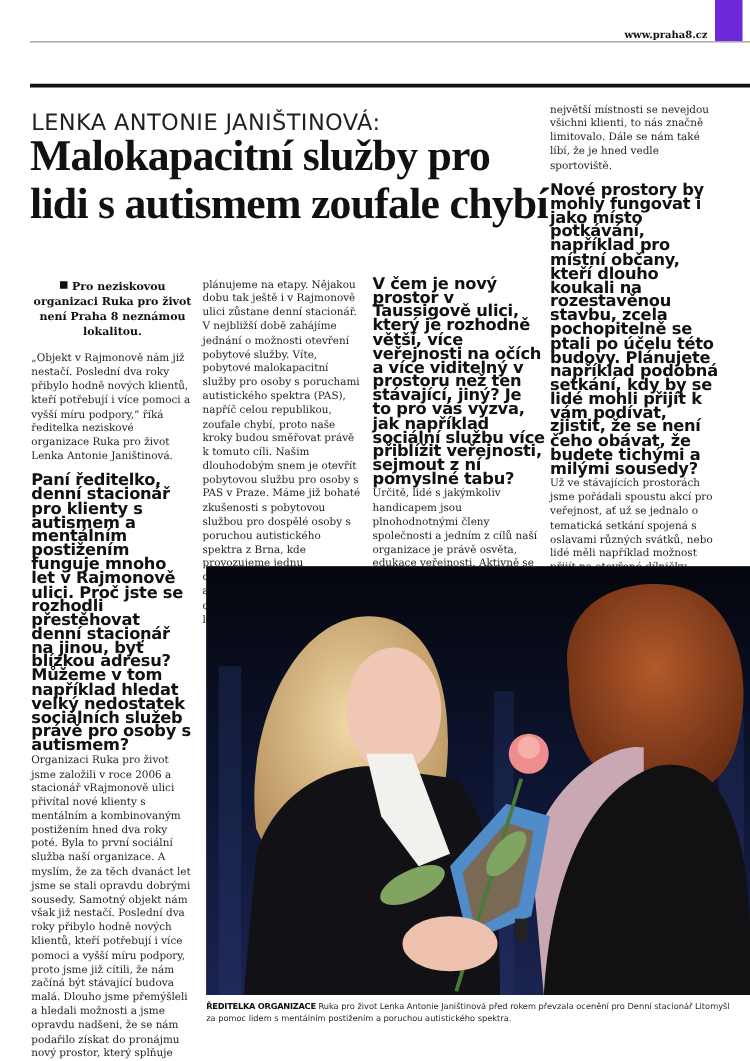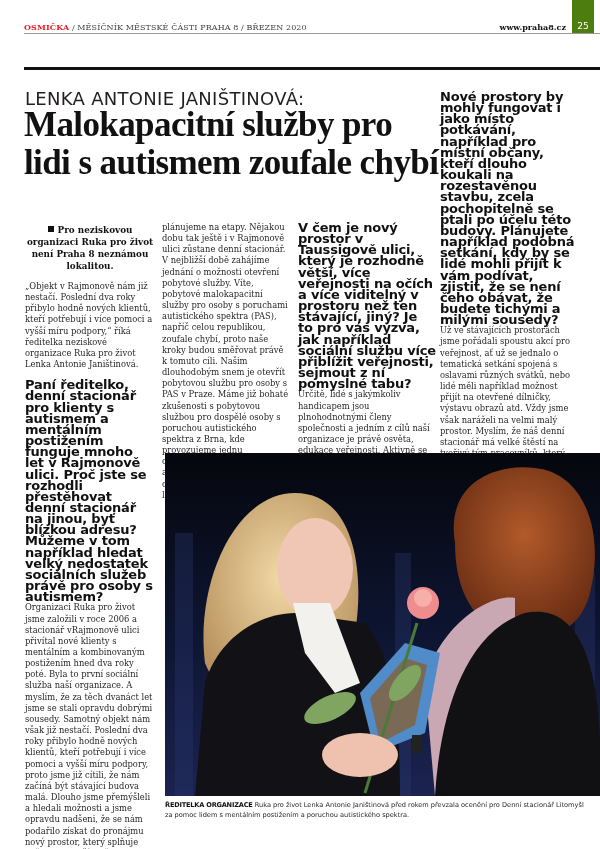--- a/index.html
+++ b/index.html
@@ -2,21 +2,21 @@
 <html><head>
 <meta charset="utf-8">
 <style>
   html, body { margin:0; padding:0; background:#fff; }
   body { width:600px; height:849px; position:relative; overflow:hidden; font-family:"DejaVu Serif", serif; color:#231f20; }
   .header { position:absolute; left:24px; top:0; width:576px; height:34px; }
   .header-rule { position:absolute; left:24px; top:33px; width:576px; height:1px; background:#9a9a9a; }
   .hdr-left { position:absolute; left:0; top:22px; font-family:"DejaVu Serif", serif; font-size:8px; letter-spacing:0.1px; color:#444; white-space:nowrap; }
   .hdr-brand { color:#e3202a; font-weight:bold; }
   .hdr-url { position:absolute; right:34px; top:22px; font-size:8px; font-weight:bold; color:#111; font-family:"DejaVu Serif", serif; }
-  .page-num { position:absolute; right:6px; top:0; width:22px; height:33px; background:#4d7c0f; color:#fff; font-family:"DejaVu Sans", sans-serif; font-weight:normal; font-size:9px; text-align:center; line-height:12px; padding-top:20px; box-sizing:border-box; }
+  .page-num { position:absolute; right:6px; top:0; width:22px; height:33px; background:#6d28d9; color:#fff; font-family:"DejaVu Sans", sans-serif; font-weight:bold; font-size:9px; text-align:center; line-height:12px; padding-top:32px; box-sizing:border-box; }
   .top-rule { position:absolute; left:24px; top:67px; width:576px; height:3px; background:#111; }
 
   .kicker { position:absolute; left:25px; top:88px; font-family:"DejaVu Sans", sans-serif; font-size:18px; letter-spacing:0.3px; color:#231f20; font-weight:normal; white-space:nowrap; }
   .headline { position:absolute; left:24px; top:106px; width:420px; font-family:Liberation Serif, serif; font-weight:bold; font-size:35px; line-height:38px; color:#111; letter-spacing:-0.6px; }
 
   .col { position:absolute; font-family:"DejaVu Serif", serif; font-size:8.35px; line-height:11.15px; color:#231f20; }
   .col p { margin:0; }
   .col .q { font-family:"DejaVu Sans", sans-serif; font-weight:bold; font-size:13px; line-height:11.15px; letter-spacing:-0.2px; color:#111; }
   .col .lead { font-weight:bold; font-size:8.8px; line-height:12px; color:#111;text-align:center; }
   .col .gap { height:9px; }
@@ -28,23 +28,20 @@
   .sig { float:right; font-family:"DejaVu Sans", sans-serif; font-size:6.5px; color:#333; }
 
   .photo { position:absolute; left:165px; top:453px; width:435px; height:343px; overflow:hidden; background:#0a0d18; }
   .caption { position:absolute; left:165px; top:800px; width:425px; font-family:"DejaVu Sans", sans-serif; font-size:6.6px; line-height:10px; color:#231f20; }
   .caption b { font-weight:bold; color:#111; letter-spacing:-0.2px; }
 </style>
 </head>
 <body>
 
 <div class="header">
-  <div class="hdr-left">
-    <span class="hdr-brand">OSMIČKA</span><span> / MĚSÍČNÍK MĚSTSKÉ ČÁSTI PRAHA 8 / BŘEZEN 2020</span>
-  </div>
   <div class="hdr-url">www.praha8.cz</div>
   <div class="page-num">25</div>
 </div>
 <div class="header-rule"></div>
 <div class="top-rule"></div>
 
 <div class="kicker">LENKA ANTONIE JANIŠTINOVÁ:</div>
 <h1 class="headline" style="margin:0;">Malokapacitní služby pro lidi s autismem zoufale chybí</h1>
 
 <div class="col c1">
@@ -61,20 +58,21 @@
 <div class="col c2">
   <p>plánujeme na etapy. Nějakou dobu tak ještě i v Rajmonově ulici zůstane denní stacionář. V nejbližší době zahájíme jednání o možnosti otevření pobytové služby. Víte, pobytové malokapacitní služby pro osoby s poruchami autistického spektra (PAS), napříč celou republikou, zoufale chybí, proto naše kroky budou směřovat právě k tomuto cíli. Našim dlouhodobým snem je otevřít pobytovou službu pro osoby s PAS v Praze. Máme již bohaté zkušenosti s pobytovou službou pro dospělé osoby s poruchou autistického spektra z Brna, kde provozujeme jednu domácnost pro šest uživatelů a druhou domácnost pro dalších pět budeme otevírat letos v květnu.</p>
 </div>
 
 <div class="col c3">
   <p class="q">V čem je nový prostor v Taussigově ulici, který je rozhodně větší, více veřejnosti na očích a více viditelný v prostoru než ten stávající, jiný? Je to pro vás výzva, jak například sociální službu více přiblížit veřejnosti, sejmout z ní pomyslné tabu?</p>
   <p>Určitě, lidé s jakýmkoliv handicapem jsou plnohodnotnými členy společnosti a jedním z cílů naší organizace je právě osvěta, edukace veřejnosti. Aktivně se snažíme ukazovat práci našich klientů, využíváme místních služeb, hledáme třeba i nové cesty, jak být součástí a přispět k tomu, aby nám všem bylo dobře. U nového objektu opravdu nejvíce oceníme jeho velikost. Budovu na Rajmonově máme rádi, ale bohužel i do</p>
 </div>
 
 <div class="col c4">
+  <p>největší místnosti se nevejdou všichni klienti, to nás značně limitovalo. Dále se nám také líbí, že je hned vedle sportoviště.</p>
   <div class="gap"></div>
   <p class="q">Nové prostory by mohly fungovat i jako místo potkávání, například pro místní občany, kteří dlouho koukali na rozestavěnou stavbu, zcela pochopitelně se ptali po účelu této budovy. Plánujete například podobná setkání, kdy by se lidé mohli přijít k vám podívat, zjistit, že se není čeho obávat, že budete tichými a milými sousedy?</p>
   <p><span>Už ve stávajících prostorách jsme pořádali spoustu akcí pro veřejnost, ať už se jednalo o tematická setkání spojená s oslavami různých svátků, nebo lidé měli například možnost přijít na otevřené dílničky, výstavu obrazů atd. Vždy jsme však naráželi na velmi malý prostor. Myslím, že náš denní stacionář má velké štěstí na tvořivý tým pracovníků, který se opravdu těší na nové prostory a jistě vymyslí spoustu krásných akcí, na kterých veřejnost rádi přivítáme. Pokud se vše podaří, rádi bychom všechny pozvali již na akci spojenou s oslavou jara a Velikonoc.</span> <span class="sig">(tok)</span></p>
 </div>
 
 <div class="photo">
   <svg width="435" height="343" viewBox="0 0 435 343">
     <defs>
       <linearGradient id="bg" x1="0" y1="0" x2="0" y2="1">
         <stop offset="0" stop-color="#05070d"></stop>

